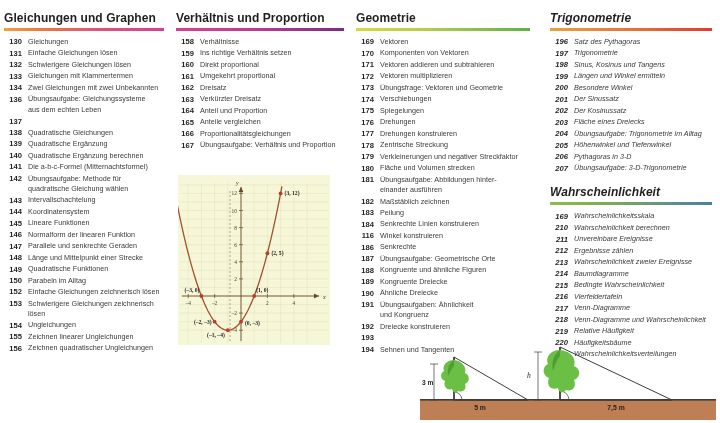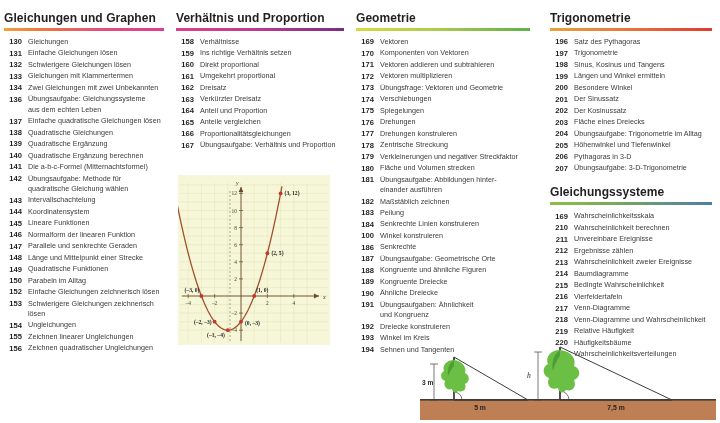--- a/index.html
+++ b/index.html
@@ -26,21 +26,21 @@
     box-sizing: border-box;
     padding: 0;
   }
   .col {
     box-sizing: border-box;
     padding-right: 8px;
   }
   .col-1 { width: 172px; padding-left: 4px; }
   .col-2 { width: 180px; padding-left: 4px; }
   .col-3 { width: 186px; padding-left: 4px; }
-  .col-4 { width: 182px; padding-left: 12px; }
+  .col-4 { width: 182px; padding-left: 12px; font-style: italic; }
 
   .sect-title {
     font-size: 12px;
     font-weight: bold;
     letter-spacing: 0.05px;
     color: #231f20;
     margin: 12px 0 3px 0;
     line-height: 13px;
     white-space: nowrap;
   }
@@ -141,21 +141,20 @@
             <li class="toc-item">
               <span class="toc-page">134</span>
               <span class="toc-label">Zwei Gleichungen mit zwei Unbekannten</span>
             </li>
             <li class="toc-item">
               <span class="toc-page">136</span>
               <span class="toc-label">Übungsaufgabe: Gleichungssysteme<span class="cont">aus dem echten Leben</span></span>
             </li>
             <li class="toc-item">
               <span class="toc-page">137</span>
-              <span class="toc-label">Einfache quadratische Gleichungen lösen</span>
             </li>
             <li class="toc-item">
               <span class="toc-page">138</span>
               <span class="toc-label">Quadratische Gleichungen</span>
             </li>
             <li class="toc-item">
               <span class="toc-page">139</span>
               <span class="toc-label">Quadratische Ergänzung</span>
             </li>
             <li class="toc-item">
@@ -338,21 +337,21 @@
             </li>
             <li class="toc-item">
               <span class="toc-page">183</span>
               <span class="toc-label">Peilung</span>
             </li>
             <li class="toc-item">
               <span class="toc-page">184</span>
               <span class="toc-label">Senkrechte Linien konstruieren</span>
             </li>
             <li class="toc-item">
-              <span class="toc-page">100</span>
+              <span class="toc-page">116</span>
               <span class="toc-label">Winkel konstruieren</span>
             </li>
             <li class="toc-item">
               <span class="toc-page">186</span>
               <span class="toc-label">Senkrechte</span>
             </li>
             <li class="toc-item">
               <span class="toc-page">187</span>
               <span class="toc-label">Übungsaufgabe: Geometrische Orte</span>
             </li>
@@ -371,21 +370,20 @@
             <li class="toc-item">
               <span class="toc-page">191</span>
               <span class="toc-label">Übungsaufgaben: Ähnlichkeit<span class="cont">und Kongruenz</span></span>
             </li>
             <li class="toc-item">
               <span class="toc-page">192</span>
               <span class="toc-label">Dreiecke konstruieren</span>
             </li>
             <li class="toc-item">
               <span class="toc-page">193</span>
-              <span class="toc-label">Winkel im Kreis</span>
             </li>
             <li class="toc-item">
               <span class="toc-page">194</span>
               <span class="toc-label">Sehnen und Tangenten</span>
             </li>
           </ul>
       </div>
     </div>
 
     <div class="col col-4">
@@ -437,21 +435,21 @@
               <span class="toc-page">206</span>
               <span class="toc-label">Pythagoras in 3-D</span>
             </li>
             <li class="toc-item">
               <span class="toc-page">207</span>
               <span class="toc-label">Übungsaufgabe: 3-D-Trigonometrie</span>
             </li>
           </ul>
       </div>
       <div class="sect-block second">
-        <div class="sect-title">Gleichungssysteme</div>
+        <div class="sect-title">Wahrscheinlichkeit</div>
         <div class="rule r5"></div>
         <ul class="toc-list" id="list-4">
             <li class="toc-item">
               <span class="toc-page">169</span>
               <span class="toc-label">Wahrscheinlichkeitsskala</span>
             </li>
             <li class="toc-item">
               <span class="toc-page">210</span>
               <span class="toc-label">Wahrscheinlichkeit berechnen</span>
             </li>

